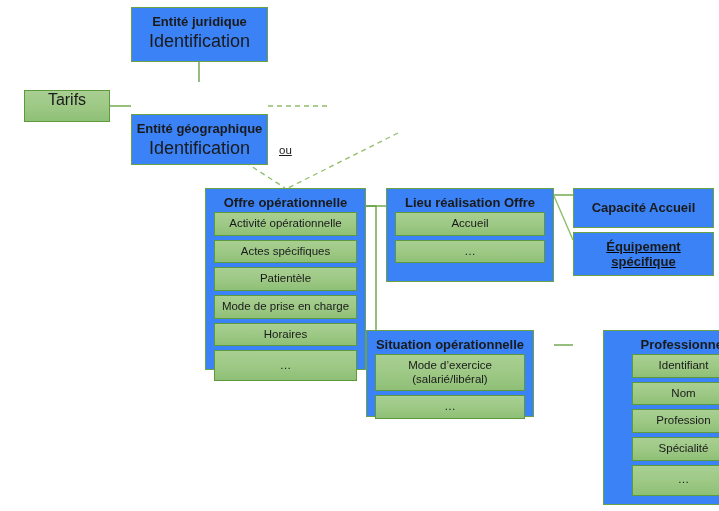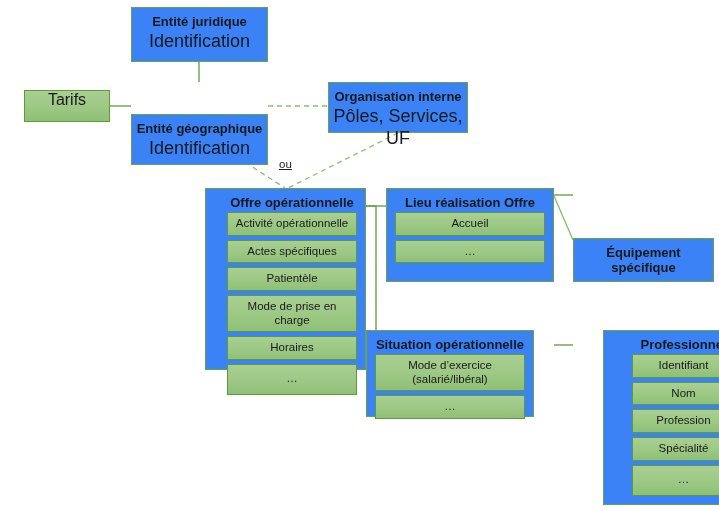--- a/index.html
+++ b/index.html
@@ -129,63 +129,62 @@
 
     <polyline points="366,206 376,206 376,345 386,345" fill="none" stroke="#6aa344" stroke-width="1.4"></polyline>
 
     <line x1="554" y1="195" x2="573" y2="195" stroke="#6aa344" stroke-width="1.4"></line>
 
     <line x1="554" y1="196" x2="573" y2="240" stroke="#8dbf6b" stroke-width="1.4"></line>
 
     <line x1="554" y1="345" x2="573" y2="345" stroke="#6aa344" stroke-width="1.4"></line>
   </svg>
 
-  <div class="ou-label" style="left:278px; top:158px;text-decoration:underline;">ou</div>
+  <div class="ou-label" style="left:278px; top:144px;text-decoration:underline;">ou</div>
 
   <div class="node" style="left:131px; top:7px; width:137px; height:55px;">
     <div class="node-title">Entité juridique</div>
     <div class="node-sub">Identification</div>
   </div>
 
   <div class="solid-box" style="left:24px; top:90px; width:86px; height:32px;">
     <span>Tarifs</span>
   </div>
 
   <div class="node" style="left:131px; top:82px; width:137px; height:51px;margin-top:32px;">
     <div class="node-title">Entité géographique</div>
     <div class="node-sub">Identification</div>
   </div>
 
-  <div class="node" style="left:328px; top:82px; width:140px; height:51px;">
-    <div class="node-title">Organisation interne</div>
-    <div class="node-sub">Pôles, Services, UF</div>
-  </div>
-
-  <div class="node" style="left:205px; top:188px; width:161px; height:182px;padding-left:13px;">
+
+  <div class="node" style="left:205px; top:188px; width:161px; height:182px;">
     <div class="node-title">Offre opérationnelle</div>
     <div class="chips">
       <div class="chip">Activité opérationnelle</div>
       <div class="chip">Actes spécifiques</div>
       <div class="chip">Patientèle</div>
       <div class="chip">Mode de prise en charge</div>
       <div class="chip">Horaires</div>
       <div class="chip tall">…</div>
     </div>
   </div>
 
   <div class="node" style="left:386px; top:188px; width:168px; height:94px;">
     <div class="node-title">Lieu réalisation Offre</div>
     <div class="chips">
       <div class="chip">Accueil</div>
       <div class="chip">…</div>
     </div>
   </div>
 
-
-  <div class="node centered" style="left:573px; top:238px; width:141px; height:44px;">
+  <div class="node centered" style="left:573px; top:188px; width:141px; height:40px;">
+    <div class="node-title">Capacité Accueil</div>
+  </div>
+
+  <div class="node centered" style="left:573px; top:232px; width:141px; height:44px;text-decoration:underline;">
     <div class="node-title" style="white-space: pre-line;">Équipement
 spécifique</div>
   </div>
 
   <div class="node" style="left:366px; top:330px; width:168px; height:87px;">
     <div class="node-title">Situation opérationnelle</div>
     <div class="chips">
       <div class="chip tall">Mode d’exercice
 (salarié/libéral)</div>
       <div class="chip">…</div>

